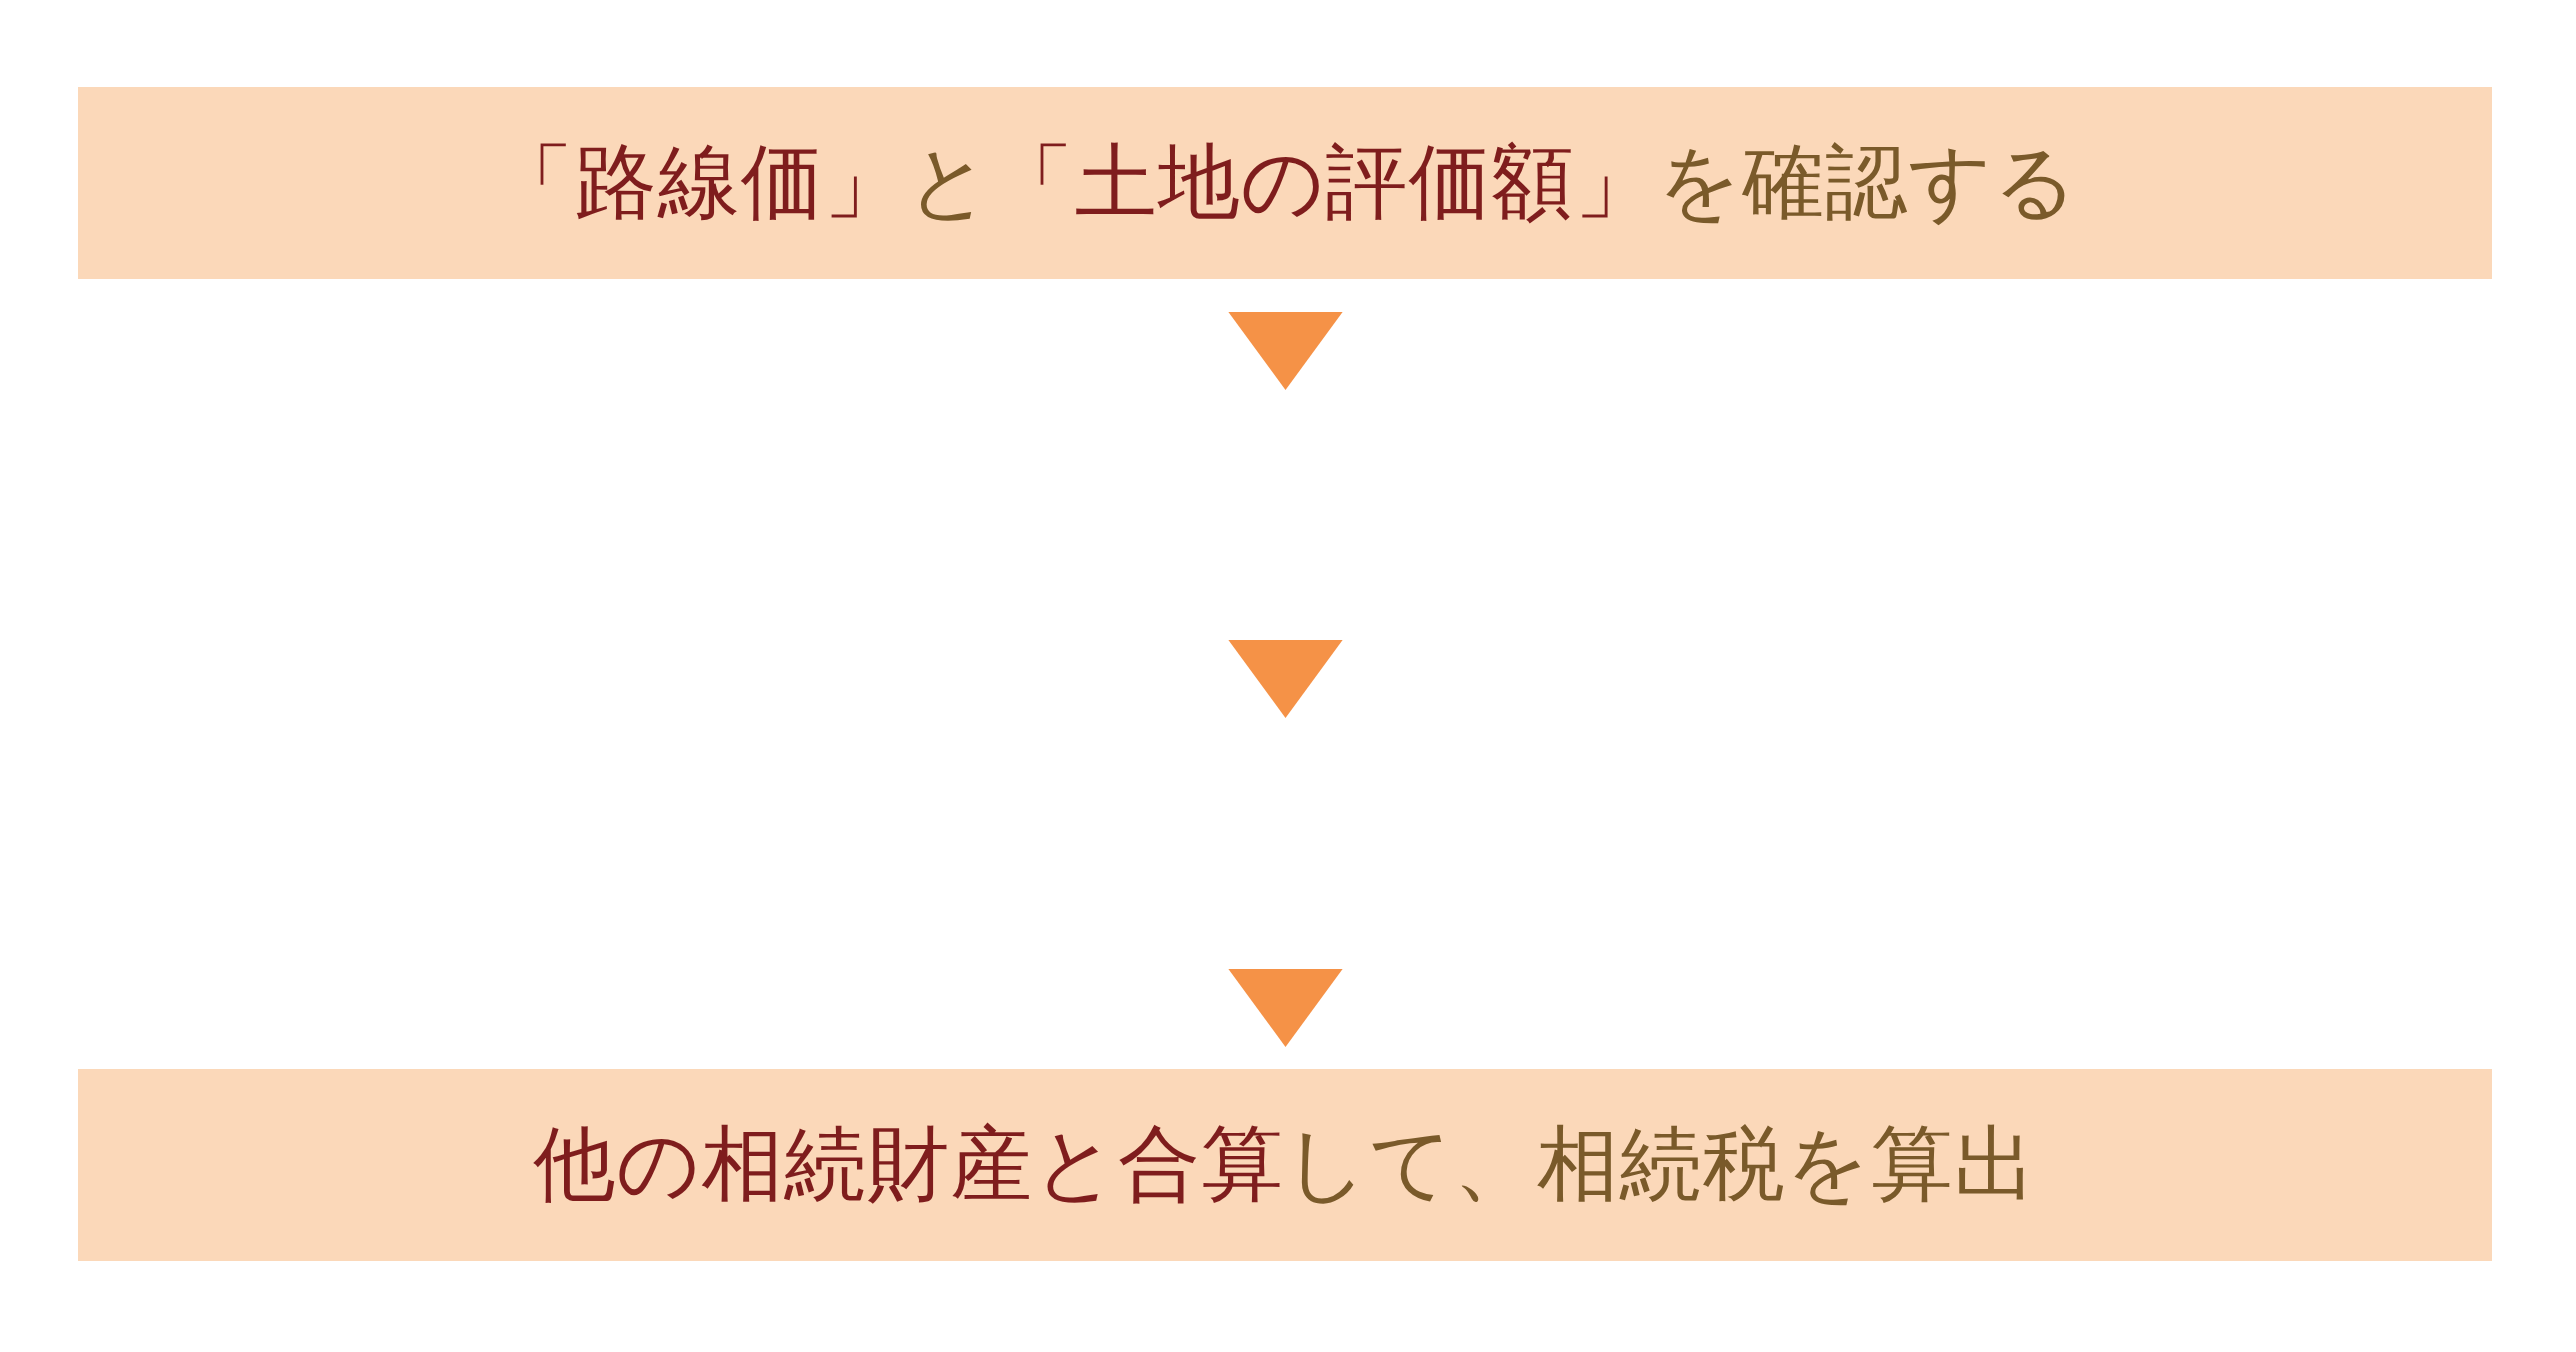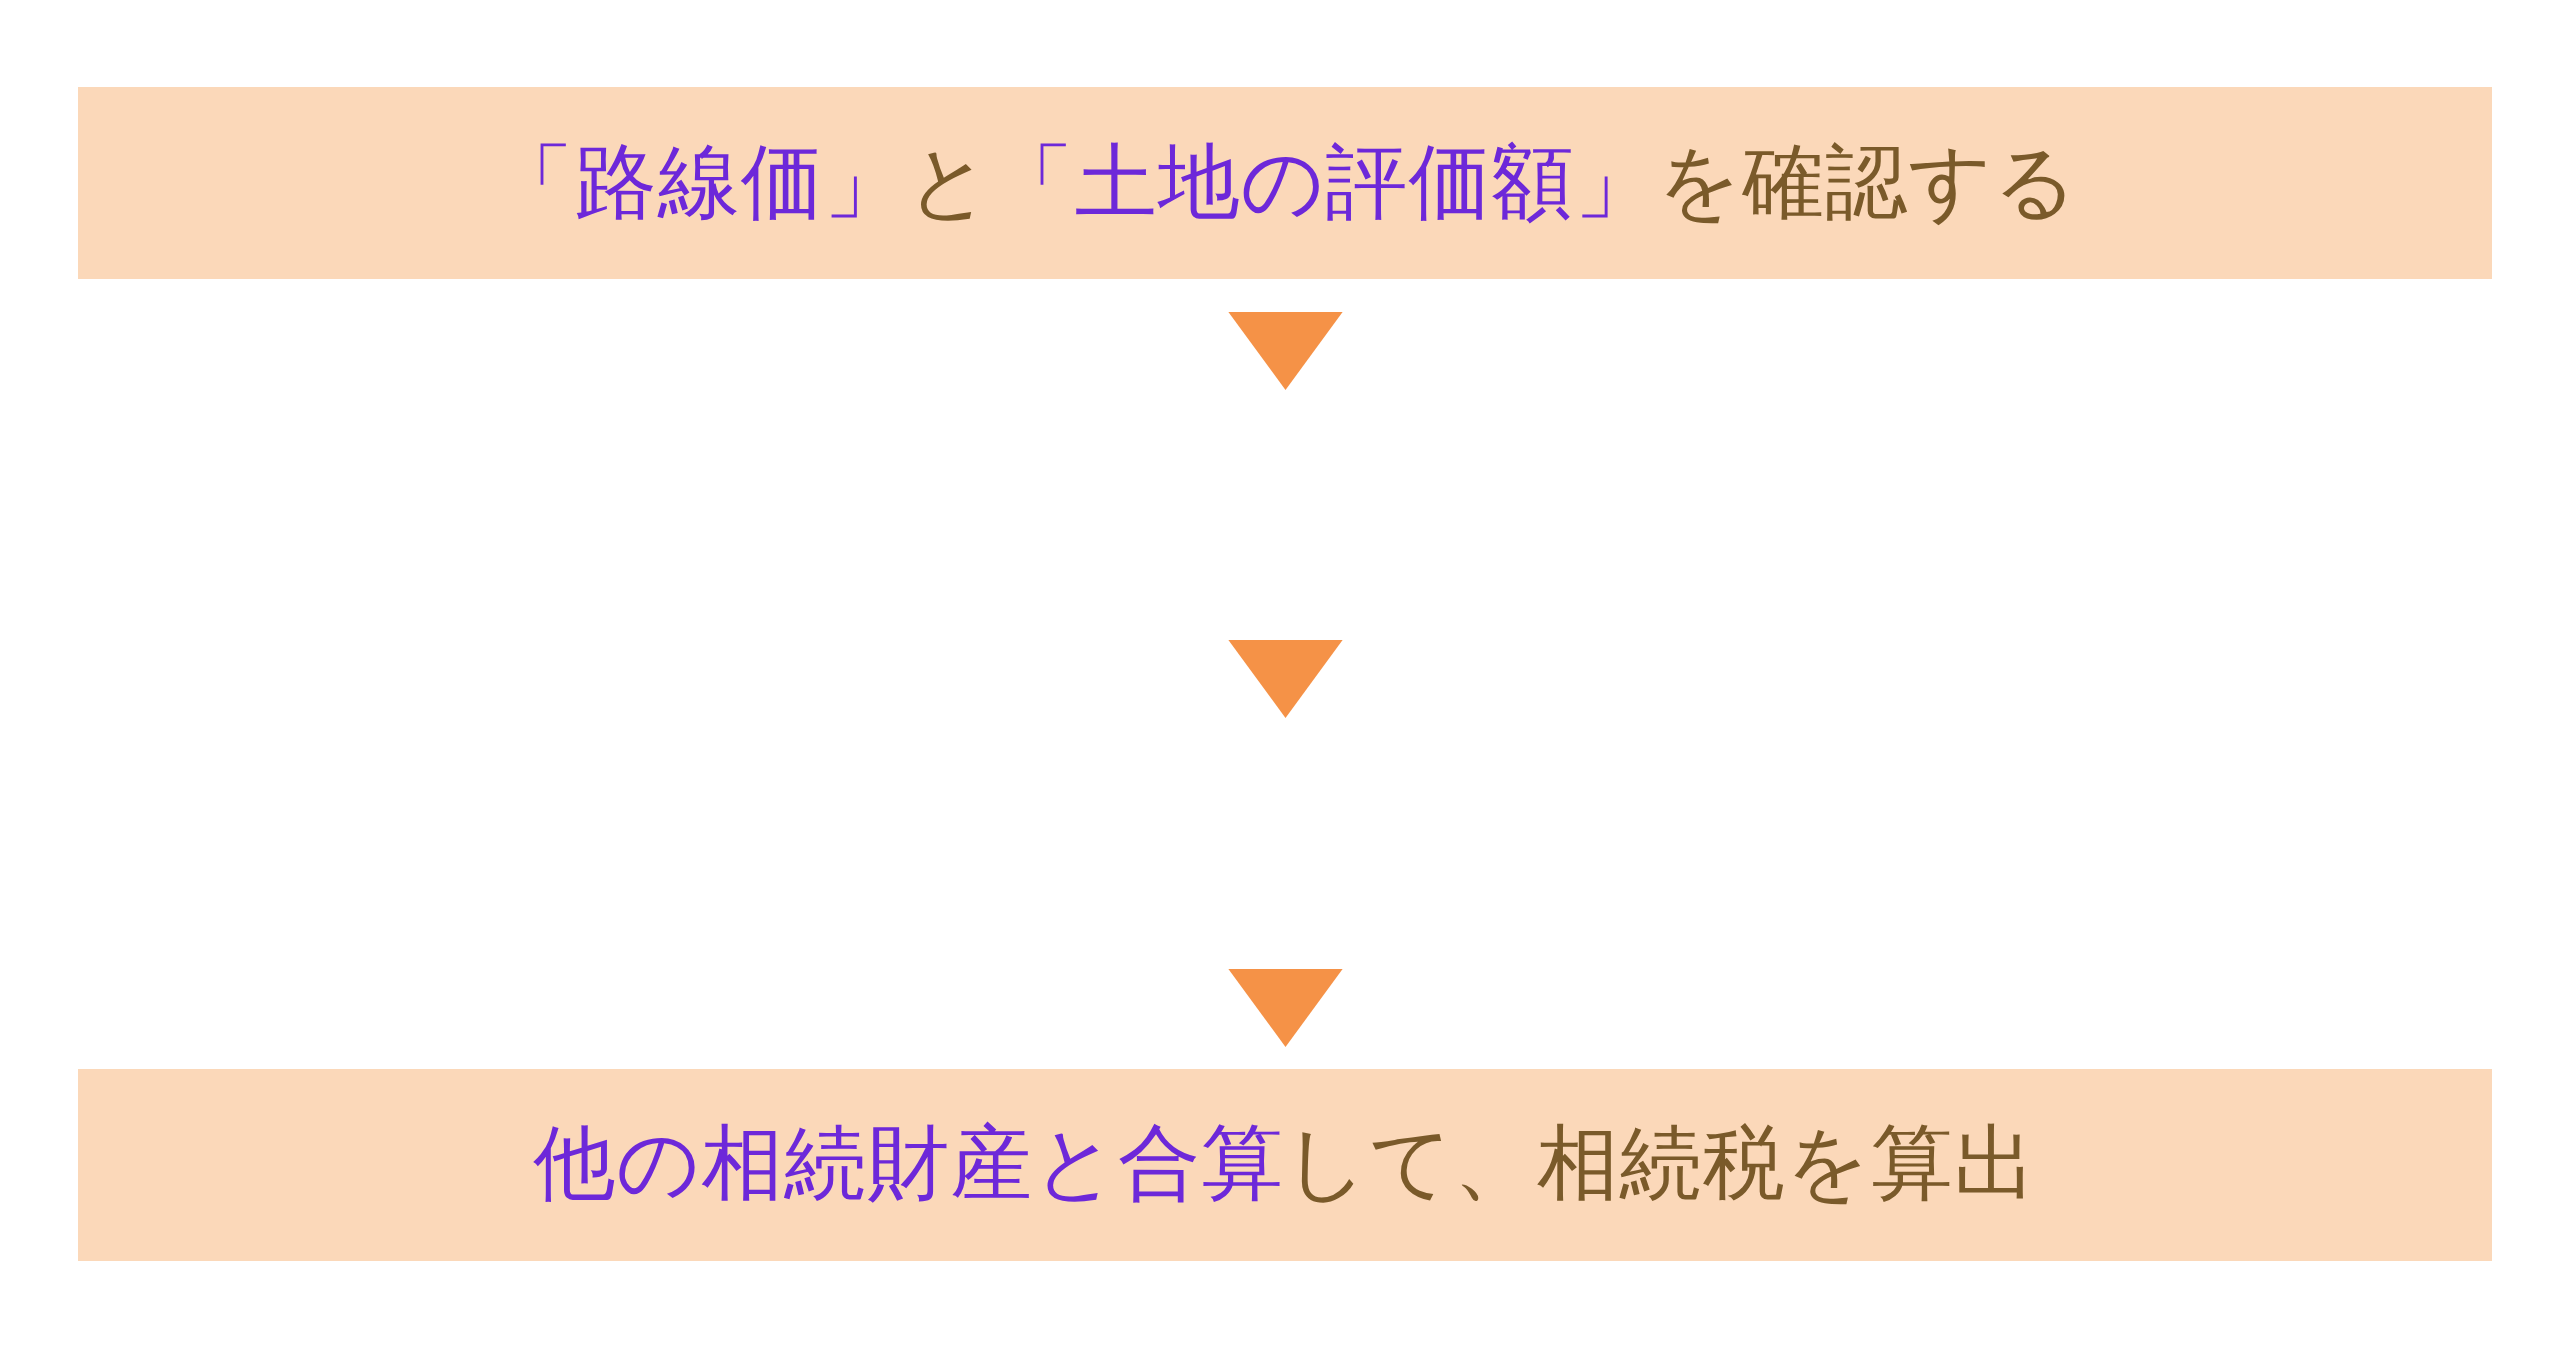--- a/index.html
+++ b/index.html
@@ -43,21 +43,21 @@
     white-space: nowrap;
     font-size: 82px;
     line-height: 1;
     letter-spacing: 0.012em;
     font-weight: 400;
     text-align: center;
     transform: translateY(-1.4px);
   }
 
   .seg { display: inline; }
-  .seg.accent  { color: #6d28d9; }
+  .seg.accent  { color: #7f1d1d; }
   .seg.neutral { color: #7a5a2a; }
 
   
   .arrow-connector {
     position: absolute;
     width: 115px;
     height: 78px;
     left: 1228px;
     display: block;
   }
@@ -68,21 +68,21 @@
   }
 
   
   .arrow-1 { top: 312px; }
   .arrow-2 { top: 640px; }
   .arrow-3 { top: 969px; }
 
   .box-1 { top: 87px; }
   .box-2 { top: 416px; }
   .box-3 { top: 744px; }
-  .box-4 { top: 1069px; font-family: Liberation Serif, serif; }
+  .box-4 { top: 1069px; }
 </style>
 </head>
 <body>
 
 <div id="flow-root">
 
   <div class="step-box box-1">
     <span class="step-text">
       <span class="seg accent">「路線価」</span><span class="seg neutral">と</span><span class="seg accent">「土地の評価額」</span><span class="seg neutral">を確認する</span>
     </span>

